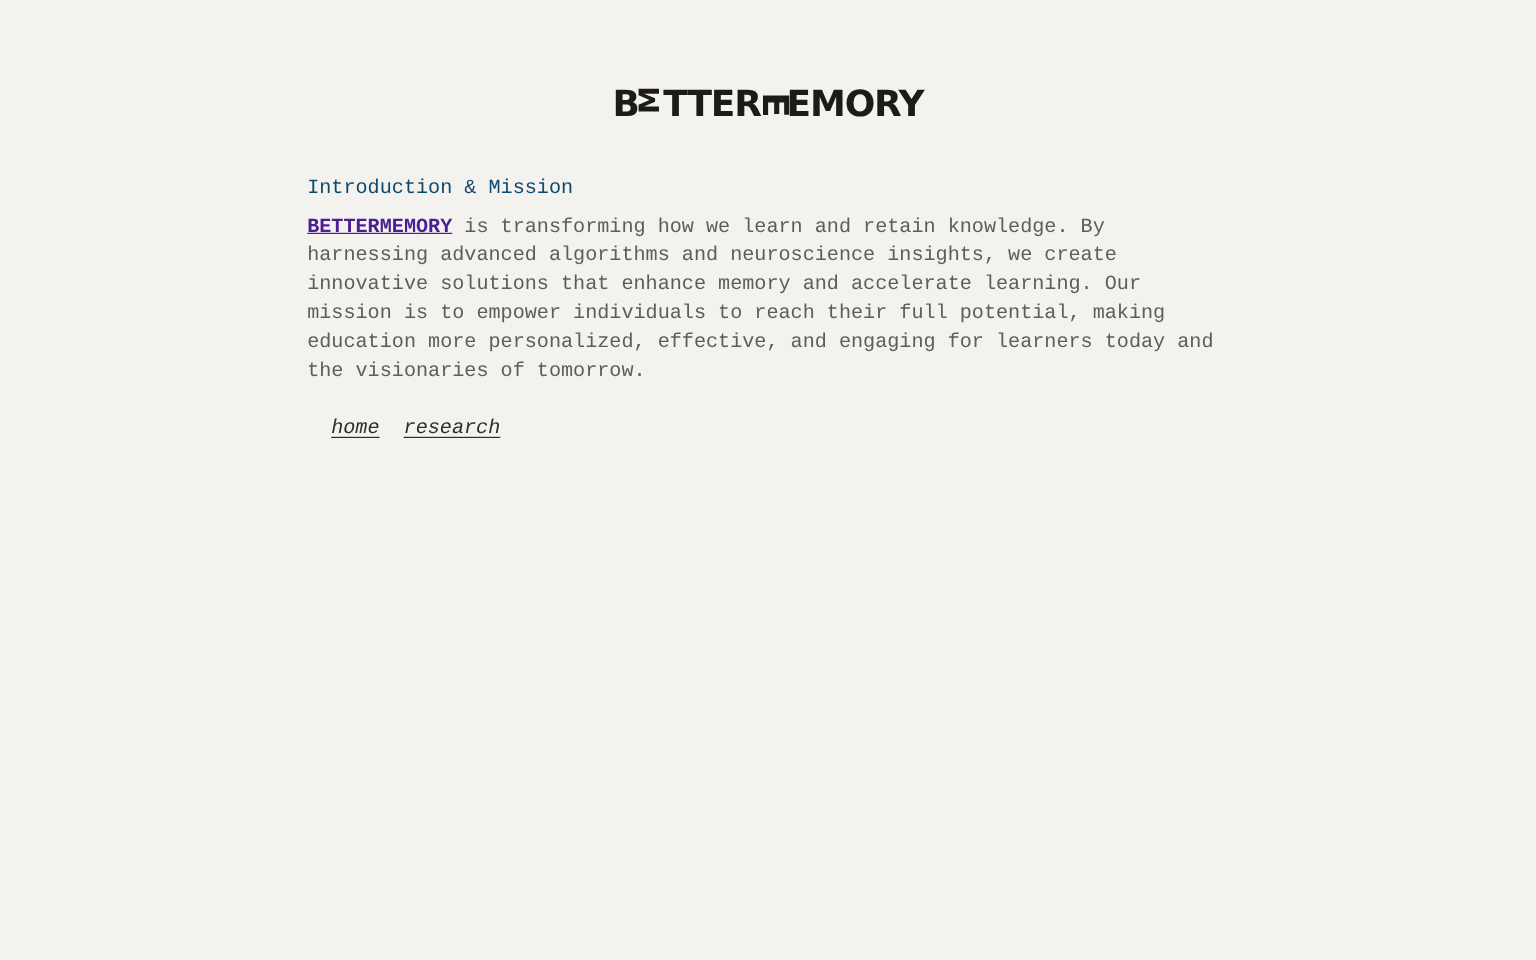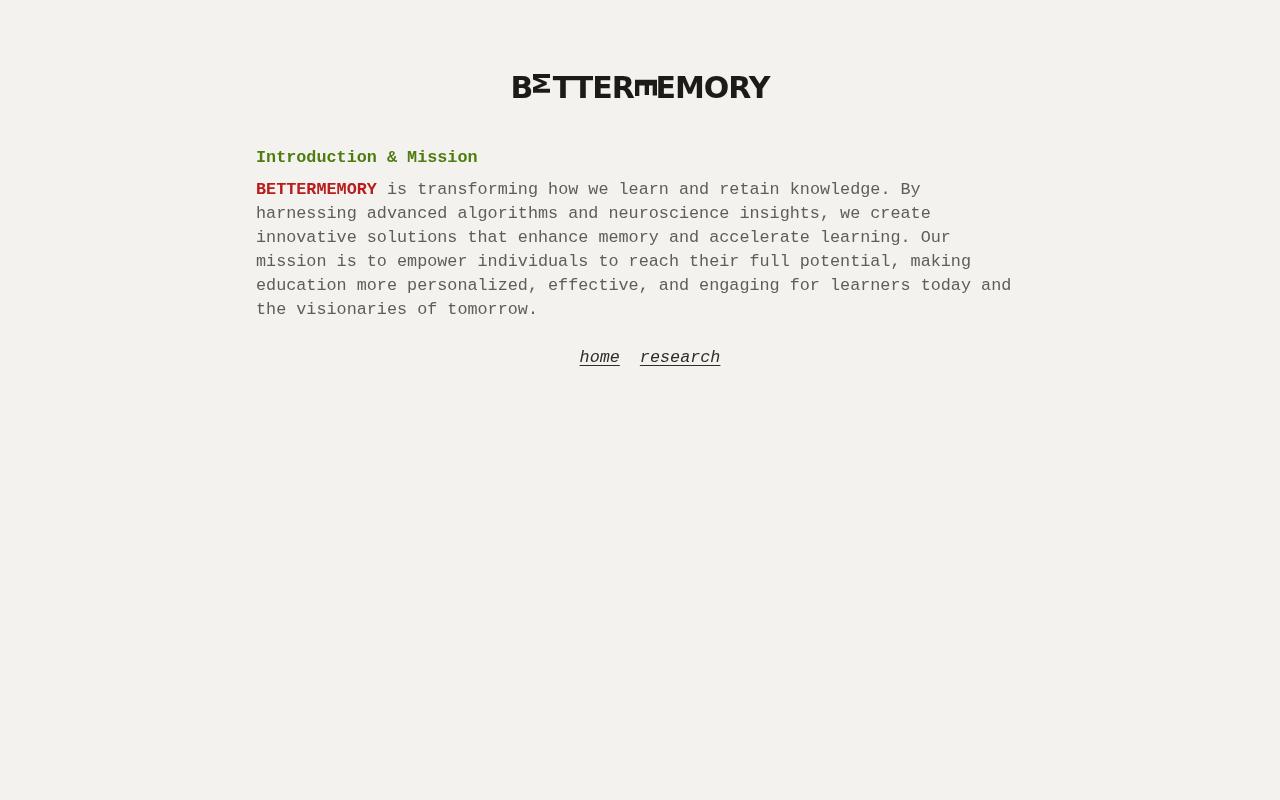--- a/index.html
+++ b/index.html
@@ -39,37 +39,38 @@
     
     transform: rotate(90deg) scaleX(1.05);
     width: 0.72em;
     position: relative;
     top: -1px;
   }
   h2.section-heading {
     font-family: "Liberation Mono", "DejaVu Sans Mono", monospace;
     font-size: 16.8px;
     line-height: 24px;
-    font-weight: bold;
-    color: #4d7c0f;
+    font-weight: normal;
+    color: #0c4a6e;
     margin: 0 0 8px 0;
   }
   p.section-body {
     font-size: 16.8px;
     line-height: 24px;
     color: #5e5d59;
     margin: 0 0 24px 0;
   }
   p.section-body .lead {
     font-weight: bold;
-    color: #b91c1c;
+    color: #4c1d95;
+    text-decoration: underline;
   }
   .footer-links {
     margin-top: 12px;
-    text-align: center;
+    text-align: left;
     font-size: 16.8px;
     line-height: 24px;
   }
   .footer-links a {
     color: #2e2d2a;
     font-style: italic;
     text-decoration: underline;
     text-underline-offset: 3px;
     margin-left: 20px;
     cursor: pointer;

